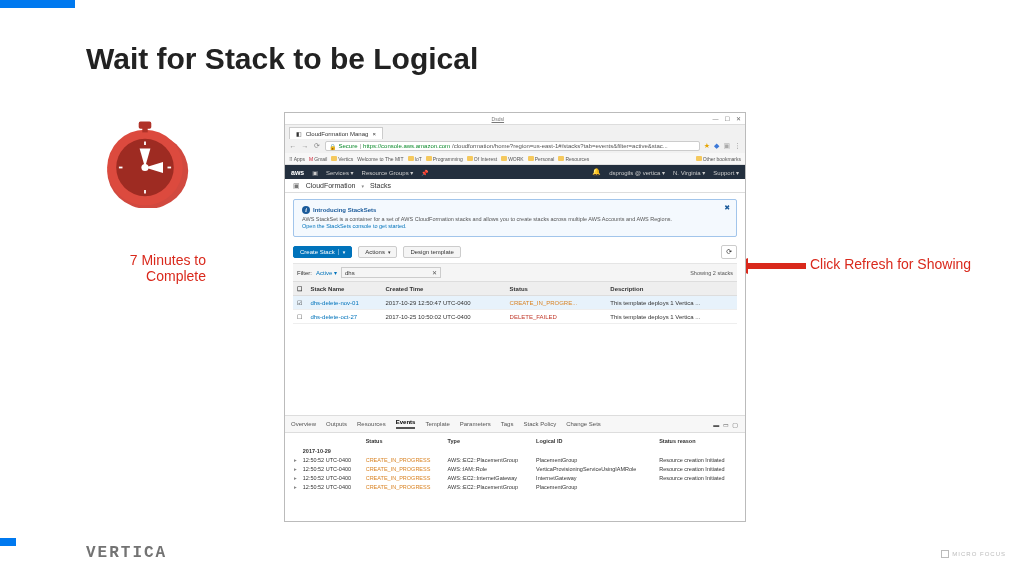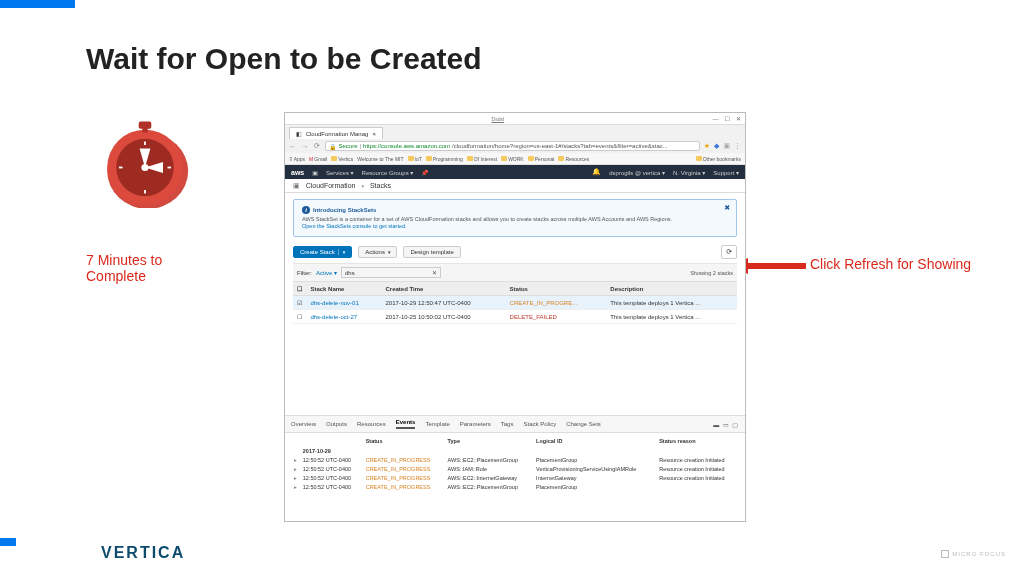--- a/index.html
+++ b/index.html
@@ -2,21 +2,21 @@
 <html><head>
 <meta charset="utf-8">
 <style>
   * { box-sizing: border-box; margin: 0; padding: 0; }
   body { font-family: Arial, sans-serif; width: 1024px; height: 576px; position: relative; background: #fff; overflow: hidden; }
   .top-accent { position: absolute; top: 0; left: 0; width: 75px; height: 8px; background: #0079ef; }
   .bottom-accent { position: absolute; bottom: 30px; left: 0; width: 16px; height: 8px; background: #0079ef; }
   .slide-title { position: absolute; top: 42px; left: 86px; font-size: 30px; font-weight: 700; color: #222; }
   .stopwatch { position: absolute; top: 118px; left: 100px; width: 90px; height: 90px; }
   .stopwatch svg { width: 100%; height: 100%; }
-  .caption { position: absolute; top: 252px; left: 86px; width: 120px; text-align: left; font-size: 14px; color: #d9291c; font-weight: 500; }
+  .caption { position: absolute; top: 252px; left: 86px; width: 120px; text-align: right; font-size: 14px; color: #d9291c; font-weight: 500; }
   .annotation-right { position: absolute; top: 256px; left: 810px; font-size: 14px; color: #d9291c; font-weight: 500; }
   .arrow { position: absolute; top: 258px; left: 730px; width: 76px; height: 16px; }
   .arrow svg { width: 100%; height: 100%; }
 
   
   .browser {
     position: absolute; top: 112px; left: 284px; width: 462px; height: 410px;
     border: 1px solid #bbb; background: #fff; font-size: 7px; color: #333;
   }
   .win-bar { height: 12px; background: #fff; border-bottom: 1px solid #ddd; display: flex; justify-content: flex-end; align-items: center; padding: 0 4px; gap: 6px; font-size: 6px; color: #666; }
@@ -80,31 +80,31 @@
   .tabs-row .gap { flex:1; }
   .tabs-row .ico { font-size:6px; letter-spacing:1px; }
 
   .events { padding:3px 6px; font-size:5.5px; overflow:hidden; }
   .events table { width:100%; border-collapse:collapse; }
   .events th { text-align:left; font-weight:bold; padding:2px 3px; }
   .events td { padding:1.5px 3px; vertical-align:top; }
   .events .caret { color:#888; width:6px; }
   .events tr.date-row td { font-weight:bold; padding-top:2px; }
 
-  .footer { position:absolute; bottom:14px; left:86px; font-family: Liberation Sans, sans-serif; font-size:16px; font-weight:700; letter-spacing:2px; color:#0c4a6e;margin-left:15px; }
+  .footer { position:absolute; bottom:14px; left:86px; font-family: Liberation Mono, monospace; font-size:16px; font-weight:700; letter-spacing:2px; color:#737373; }
   .micro { position:absolute; bottom:18px; right:18px; font-size:6px; color:#bbb; letter-spacing:1px; display:flex; align-items:center; gap:3px; }
   .micro-ico { width:8px; height:8px; border:1px solid #bbb; }
 </style>
 </head>
 <body>
 
 <div class="top-accent"></div>
 <div class="bottom-accent"></div>
 
-<h1 class="slide-title">Wait for Open to be Created</h1>
+<h1 class="slide-title">Wait for Stack to be Logical</h1>
 
 <div class="stopwatch">
   <svg viewBox="0 0 100 100">
     <ellipse cx="50" cy="55" rx="45" ry="42" fill="#d1493f" transform="translate(3,4)"></ellipse>
     <circle cx="50" cy="55" r="42" fill="#dc4a3e"></circle>
     <rect x="43" y="4" width="14" height="8" rx="2" fill="#b03228"></rect>
     <rect x="47" y="10" width="6" height="6" fill="#b03228"></rect>
     <circle cx="50" cy="55" r="32" fill="#9e2b22"></circle>
     <g stroke="#fff" stroke-width="2">
       <line x1="50" y1="26" x2="50" y2="30"></line>

